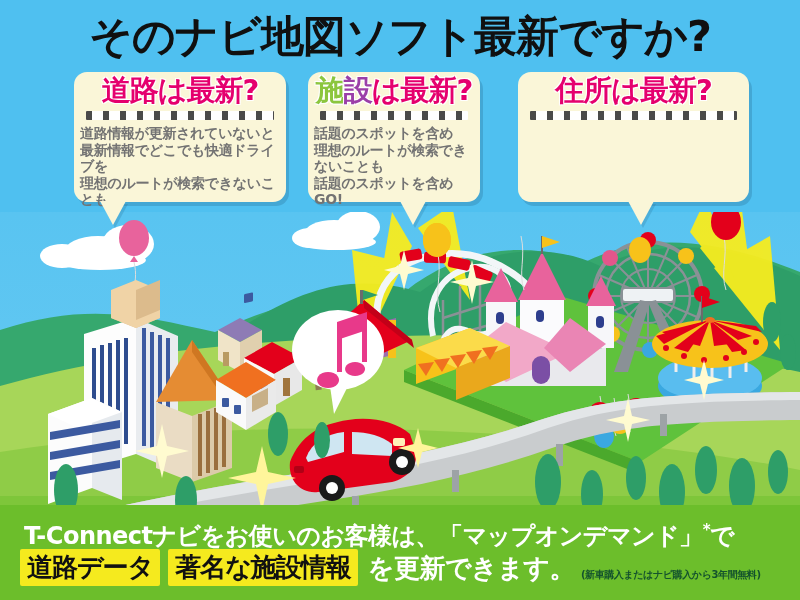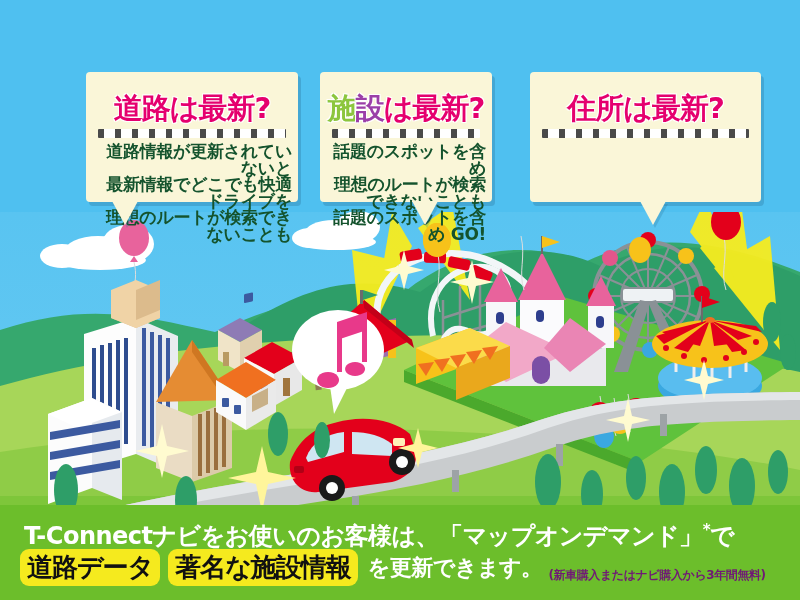--- a/index.html
+++ b/index.html
@@ -14,23 +14,23 @@
   .header-band{position:absolute;left:0;top:0;width:800px;height:212px;background:#4FC0F0;z-index:5;}
   .headline{
     position:absolute;left:0;top:8px;width:800px;text-align:center;
     font-size:43px;font-weight:bold;color:#101010;letter-spacing:-1px;
     line-height:56px;white-space:nowrap;z-index:7;
   }
 
   
   .cards{position:absolute;left:0;top:72px;width:800px;height:136px;z-index:7;}
   .card{
-    position:absolute;top:0;background:#FAF6D8;border-radius:4px;
+    position:absolute;top:0;background:#FAF6D8;border-radius:13px;
     box-shadow:3px 4px 0 rgba(40,110,150,.30);
-    box-sizing:border-box;padding:18px 6px 4px 6px;margin-left:12px;
+    box-sizing:border-box;padding:0 6px 4px 6px;
   }
   .card.c1{left:74px;width:212px;height:130px;}
   .card.c2{left:308px;width:172px;height:130px;}
   .card.c3{left:518px;width:231px;height:130px;}
   .card-tail{position:absolute;top:129px;width:0;height:0;
     border-left:13px solid transparent;border-right:13px solid transparent;
     border-top:24px solid #FAF6D8;filter:drop-shadow(2px 3px 0 rgba(40,110,150,.25));}
   .card-title{
     text-align:center;font-weight:bold;font-size:29px;line-height:36px;
     color:#E5006E;white-space:nowrap;letter-spacing:-1px;
@@ -38,48 +38,48 @@
   }
   .card-title .accent-green{color:#8CC63E;}
   .card-title .accent-purple{color:#9B3FA8;}
   .road-rule{
     margin:3px 6px 5px 6px;height:9px;background:#4A4A4A;border-radius:1px;
     background-image:repeating-linear-gradient(to right,
       #4A4A4A 0px,#4A4A4A 6px,#FFFFFF 6px,#FFFFFF 17px);
     background-position:left center;
   }
   .card-body{
-    text-align:right;font-size:17px;line-height:16.5px;color:#14532d;
+    text-align:left;font-size:14px;line-height:16.5px;color:#737373;
     font-weight:bold;letter-spacing:-.3px;
   }
 
   
   .scene{position:absolute;left:0;top:0;width:800px;height:600px;z-index:1;}
 
   
   .banner{
     position:absolute;left:0;bottom:0;width:800px;height:95px;background:#6CBE2B;z-index:20;margin-top:44px;
   }
   .banner-line1{
     position:absolute;left:24px;top:10px;color:#FFFFFF;font-weight:bold;
     font-size:24px;line-height:30px;white-space:nowrap;letter-spacing:-.5px;
   }
   .banner-line1 .star{font-size:15px;vertical-align:super;}
   .banner-line2{
     position:absolute;left:20px;top:44px;display:flex;align-items:center;white-space:nowrap;
   }
   .chip{
     background:#F5EA1E;color:#111;font-weight:bold;font-size:26px;line-height:30px;
-    padding:3px 7px 4px 7px;border-radius:9px;margin-right:8px;letter-spacing:-1px;
+    padding:3px 7px 4px 7px;border-radius:2px;margin-right:8px;letter-spacing:-1px;
   }
   .banner-tail{
-    color:#fff;font-weight:bold;font-size:22px;line-height:30px;letter-spacing:-.5px;margin-left:2px;
+    color:#fff;font-weight:bold;font-size:26px;line-height:30px;letter-spacing:-.5px;margin-left:2px;
   }
   .banner-note{
-    color:#701a75;font-weight:bold;font-size:12px;line-height:16px;margin-left:6px;
+    color:#14532d;font-weight:bold;font-size:10px;line-height:16px;margin-left:6px;
     letter-spacing:-.4px;align-self:flex-end;padding-bottom:3px;
   }
 </style>
 </head>
 <body>
 
 <div id="stage">
 
   <svg class="scene" viewBox="0 0 800 600" preserveAspectRatio="none">
     <defs>
@@ -448,20 +448,21 @@
         <path d="M404,250 L408,266 L424,270 L408,274 L404,290 L400,274 L384,270 L400,266 Z"></path>
         <path d="M472,260 L476,278 L494,282 L476,286 L472,304 L468,286 L450,282 L468,278 Z"></path>
         <path d="M628,398 L632,416 L650,420 L632,424 L628,442 L624,424 L606,420 L624,416 Z"></path>
         <path d="M704,360 L708,376 L724,380 L708,384 L704,400 L700,384 L684,380 L700,376 Z"></path>
         <path d="M418,428 L422,444 L438,448 L422,452 L418,468 L414,452 L398,448 L414,444 Z" fill="#FFF59B"></path>
       </g>
     </g>
   </svg>
 
   <div class="header-band"></div>
+  <div class="headline">そのナビ地図ソフト最新ですか?</div>
 
   <div class="cards">
 
     <div class="card c1">
       <div class="card-title">
         <span>道路は最新?</span>
       </div>
       <div class="road-rule"></div>
       <div class="card-body">
         <div>道路情報が更新されていないと</div>

